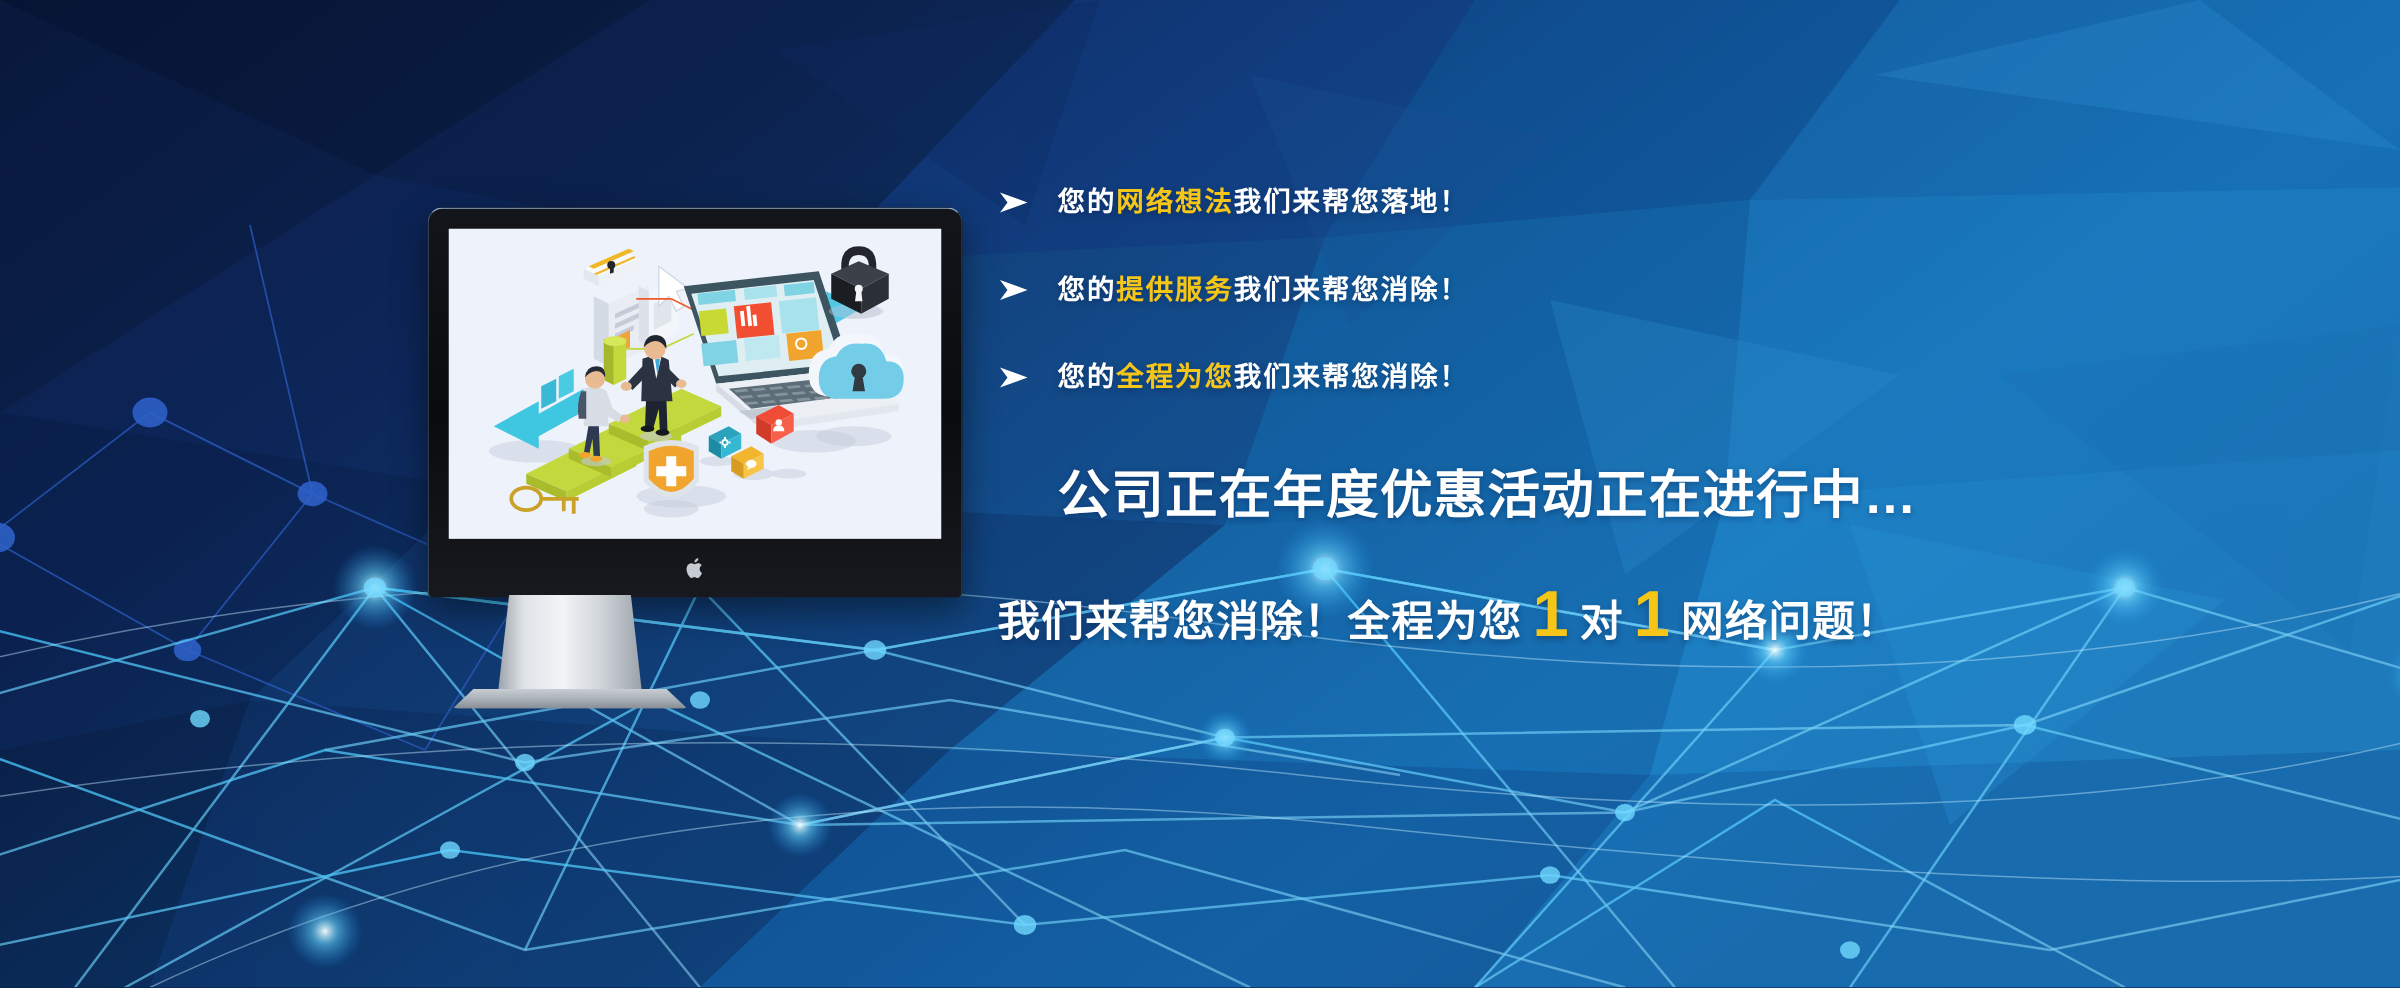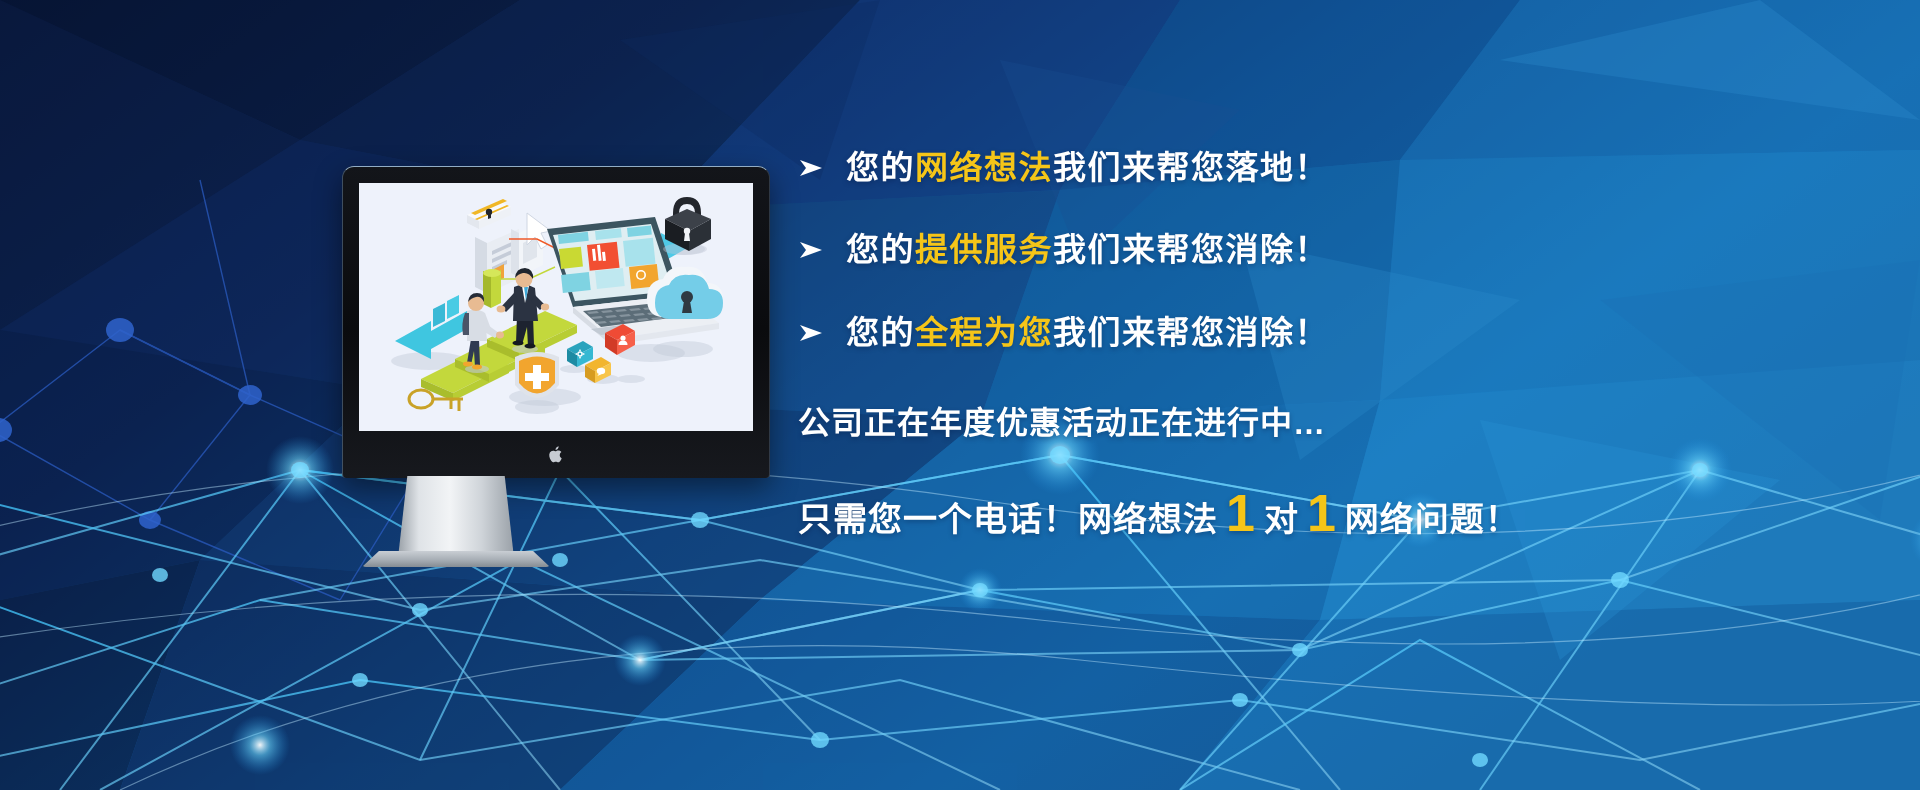--- a/index.html
+++ b/index.html
@@ -68,31 +68,32 @@
   .copy {
     position:absolute; left:798px; top:150px; width:940px;
   }
   .bullet-list { list-style:none; }
   .bullet-row {
     display:flex; align-items:center; gap:22px;
     margin-bottom:46px;
   }
   .bullet-arrow { width:26px; height:20px; flex:0 0 auto; }
   .bullet-text {
-    font-size:33px; font-weight:700; color:#ffffff;
+    font-size:22px; font-weight:700; color:#ffffff;
     letter-spacing:1.5px; line-height:1.1; white-space:nowrap;
     text-shadow:0 2px 5px rgba(0,20,60,.35);
   }
   .hl { color:#f5c518; }
 
   .promo-line {
     margin-top:24px;
-    font-size:32px; font-weight:700; color:#ffffff;
+    font-size:42px; font-weight:700; color:#ffffff;
     letter-spacing:1px; white-space:nowrap;
     text-shadow:0 2px 5px rgba(0,20,60,.35);
+    margin-left:48px;
   }
   .cta-line {
     margin-top:44px; display:flex; align-items:baseline; white-space:nowrap;
     font-size:34px; font-weight:700; color:#ffffff; letter-spacing:1px;
     text-shadow:0 2px 5px rgba(0,20,60,.35);
   }
   .cta-num {
     color:#f5c518; font-size:52px; font-weight:700;
     margin:0 8px; line-height:1;
   }
@@ -507,21 +508,21 @@
           <path d="M2 2 L24 10 L2 18 L8 10 Z" fill="#ffffff"></path>
         </svg>
         <div class="bullet-text"><span>您的</span><span class="hl">全程为您</span><span>我们来帮您消除！</span></div>
       </li>
 
     </ul>
 
     <div class="promo-line">公司正在年度优惠活动正在进行中…</div>
 
     <div class="cta-line">
-      <span class="cta-seg">只需您一个电话！网络想法</span>
+      <span class="cta-seg">我们来帮您消除！全程为您</span>
       <span class="cta-num">1</span>
       <span class="cta-seg">对</span>
       <span class="cta-num">1</span>
       <span class="cta-seg">网络问题！</span>
     </div>
 
   </div>
 </div>
 
 </body></html>

